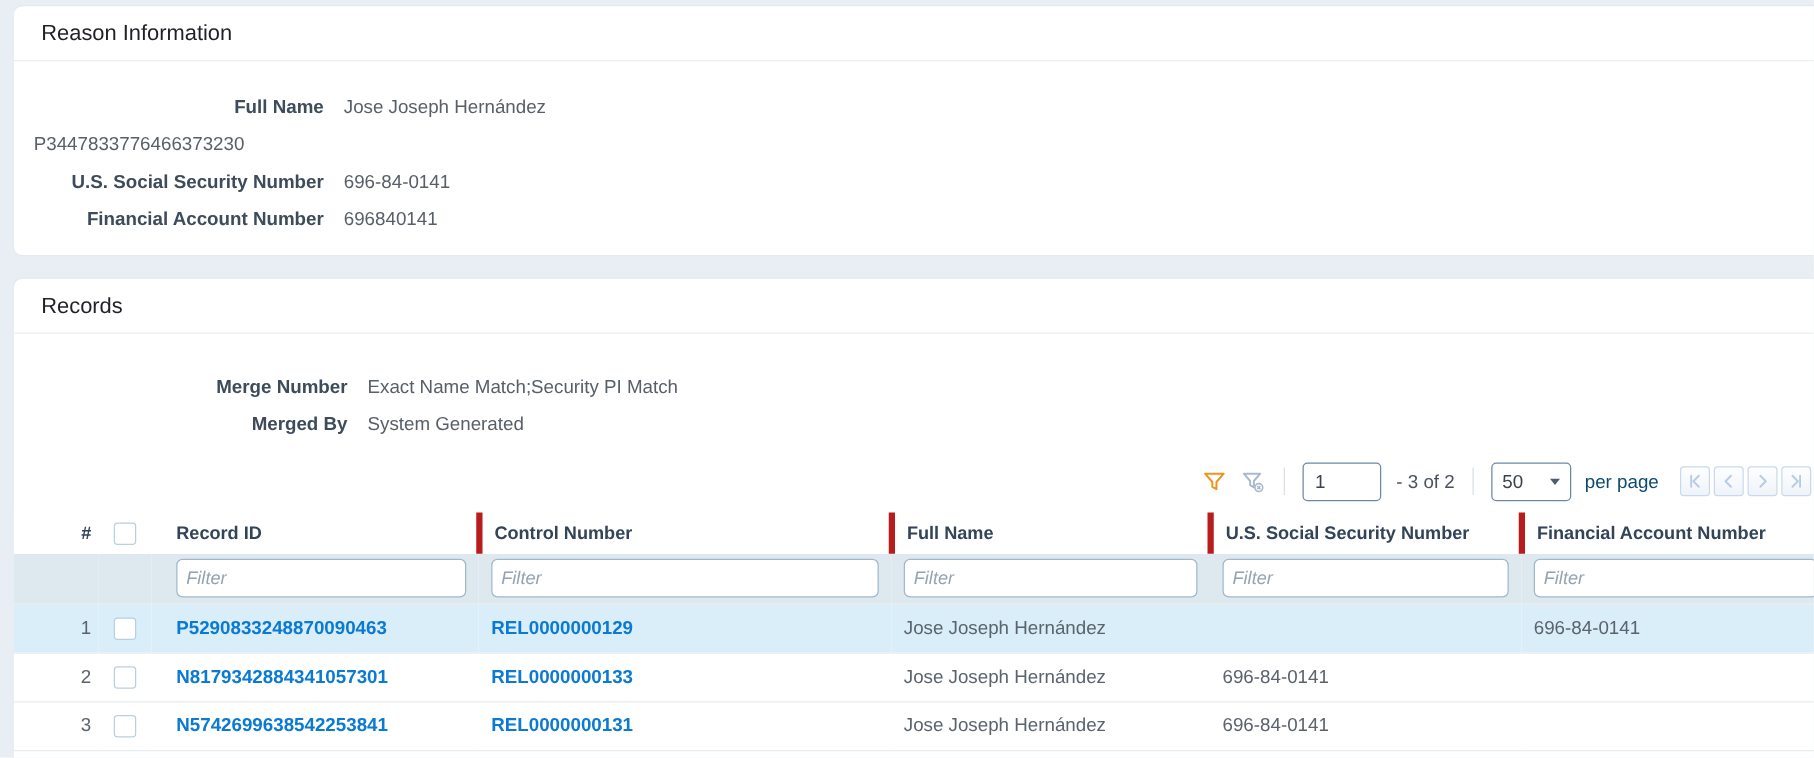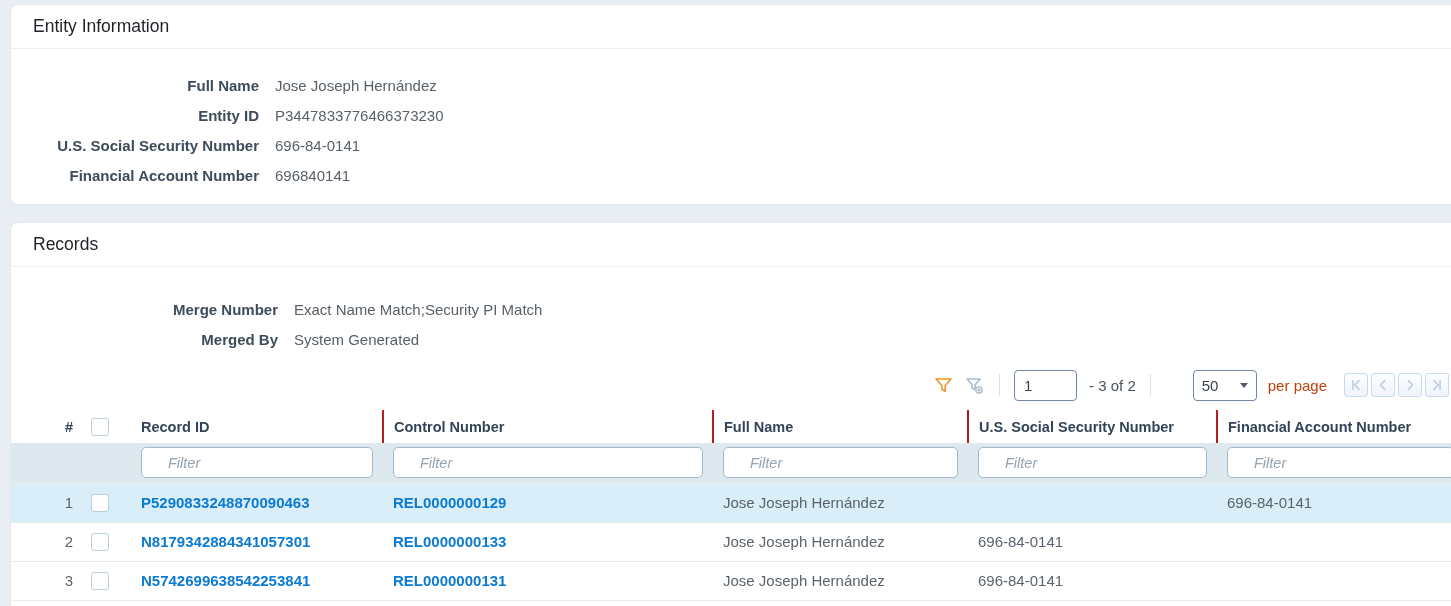--- a/index.html
+++ b/index.html
@@ -47,84 +47,83 @@
     border:1px solid #6e87a5; border-radius:4px;
     padding:0 9px; font-size:15px; color:#3a434d;
     font-family:"Liberation Sans", sans-serif;
     outline:none;
   }
   .range-text { margin-left:12px; color:#4a525c; white-space:nowrap; }
   .page-size-select {
     width:64px; height:31px;
     border:1px solid #6e87a5; border-radius:4px;
     display:flex; align-items:center; justify-content:space-between;
-    padding:0 8px; color:#3a434d; cursor:pointer; background:#fff;margin-left:28px;
+    padding:0 8px; color:#3a434d; cursor:pointer; background:#fff;
   }
   .caret-down {
     width:0; height:0;
     border-left:4.5px solid transparent; border-right:4.5px solid transparent;
     border-top:5.5px solid #4e5d6e;
   }
-  .per-page-label { margin-left:11px; color:#c2410c; }
+  .per-page-label { margin-left:11px; color:#0c4a6e; }
   .pager { display:flex; margin-left:14px; }
   .pager-btn {
     width:24px; height:24px; margin-left:3px;
     border:1px solid #c9d9eb; border-radius:3px;
     background:linear-gradient(#fdfeff,#eff4fa);
     display:flex; align-items:center; justify-content:center;
   }
 
   
   table { border-collapse:collapse; table-layout:fixed; width:100%; margin-top:8px; }
   col.c-idx { width:68px; } col.c-chk { width:42px; }
   col.c-rec { width:262px; } col.c-ctl { width:330px; }
   col.c-name { width:255px; } col.c-ssn { width:249px; }
   th {
     height:33px; text-align:left; font-size:14.5px;
     color:#334458; font-weight:bold; padding:0 10px;
     white-space:nowrap; overflow:hidden;
   }
-  th.sep { border-left:2px solid #b91c1c; }
+  th.sep { border-left:5px solid #b91c1c; }
   th.col-idx, td.col-idx { text-align:right; padding-right:6px; }
   th.col-rec, td.col-rec { padding-left:20px; }
   td { height:39px; padding:0 10px; border-bottom:1px solid #e8ecef; white-space:nowrap; overflow:hidden; }
   tr.filter-row td { background:#dde8ef; height:40px; }
   tr.row-highlight td { background:#d9eef9; }
   .filter-input {
     width:100%; height:31px;
     border:1px solid #a2b8ca; border-radius:5px;
-    background:#fff; padding:0 26px;
+    background:#fff; padding:0 7px;
     font-family:"Liberation Sans", sans-serif;
     font-size:14.5px; color:#4a525c; outline:none;
   }
   .filter-input::placeholder { font-style:italic; color:#95a3b1; }
   .checkbox {
     width:18px; height:18px;
     border:1px solid #bad0de; border-radius:3px;
     background:#fff; display:inline-block; vertical-align:middle;
     cursor:pointer;
   }
   td.col-chk, th.col-chk { text-align:center; padding:0; }
   a.cell-link { color:#0b7ad3; font-weight:bold; text-decoration:none; cursor:pointer; }
   .cell-text { color:#5b636d; }
 </style>
 </head>
 <body>
 
 <div class="panel panel-entity">
   <div class="panel-header">
-    <div class="panel-title">Entity Information</div>
+    <div class="panel-title">Reason Information</div>
   </div>
   <div class="kv-block">
     <div class="kv-row">
       <div class="kv-label">Full Name</div>
       <div class="kv-value">Jose Joseph Hernández</div>
     </div>
     <div class="kv-row">
-      <div class="kv-label">Entity ID</div>
       <div class="kv-value">P3447833776466373230</div>
     </div>
     <div class="kv-row">
       <div class="kv-label">U.S. Social Security Number</div>
       <div class="kv-value">696-84-0141</div>
     </div>
     <div class="kv-row">
       <div class="kv-label">Financial Account Number</div>
       <div class="kv-value">696840141</div>
     </div>

